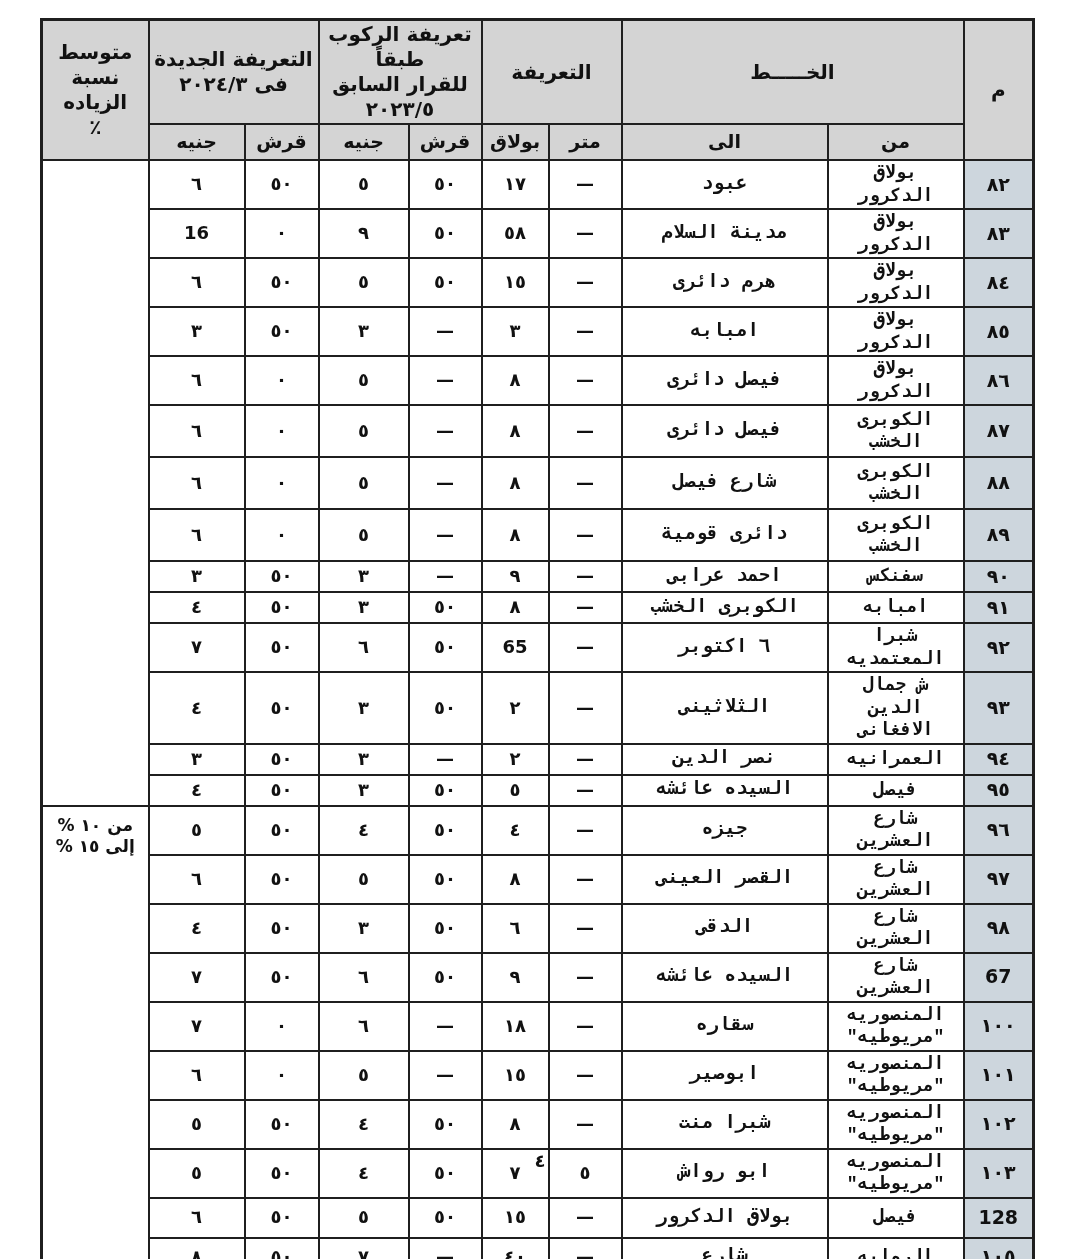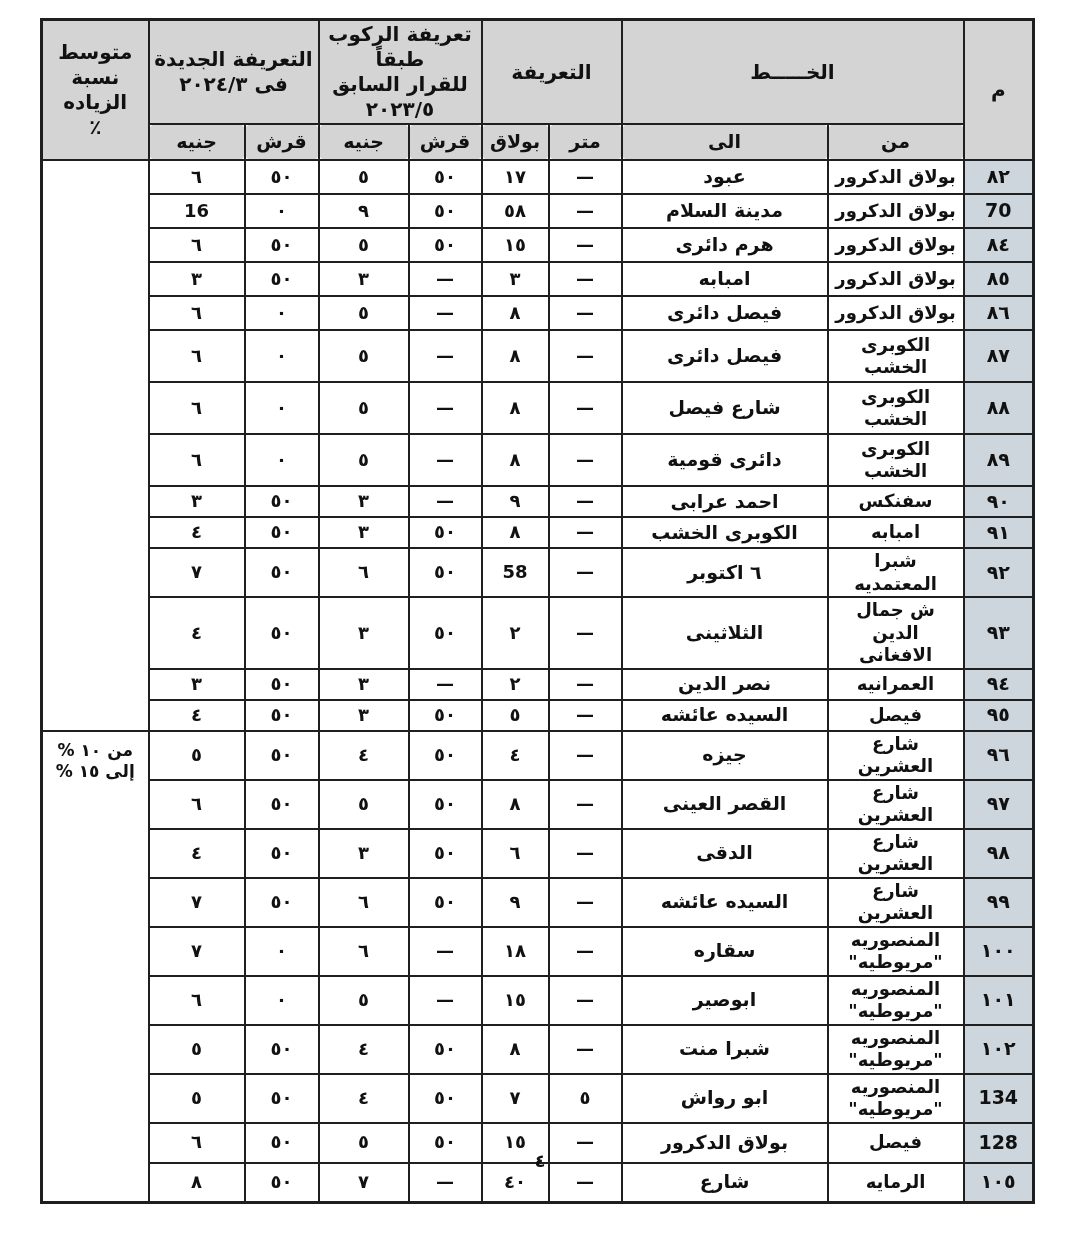--- a/index.html
+++ b/index.html
@@ -30,24 +30,24 @@
     white-space:pre-line;
     line-height:1.25;
     overflow:hidden;
   }
   .fare-table thead th{
     background:#d4d4d4;
     font-size:20px;
   }
   .fare-table tr.h1{height:100px;}
   .fare-table tr.h2{height:36px;}
-  .fare-table tr.h2 th{font-size:19px;border-radius:7px;}
+  .fare-table tr.h2 th{font-size:19px;}
   .fare-table td{font-size:18px;}
   td.c-no{background:#cdd6dd;font-size:19px;margin-left:28px;}
-  td.c-from,td.c-to{font-size:19px;}
+  td.c-from,td.c-to{font-size:19px;font-family:Liberation Mono, monospace;}
   td.c-from{font-size:18px;}
   td.c-avg{
     background:#ffffff;
     vertical-align:top;
     padding-top:8px;
     font-size:17px;
   }
   .pageno{
     position:absolute;
     left:0;right:0;
@@ -108,21 +108,21 @@
           <td class="c-to">عبود</td>
           <td>—</td>
           <td>١٧</td>
           <td>٥٠</td>
           <td>٥</td>
           <td>٥٠</td>
           <td>٦</td>
           <td class="c-avg" rowspan="14"></td>
         </tr>
         <tr style="height: 34px;">
-          <td class="c-no">70</td>
+          <td class="c-no">٨٣</td>
           <td class="c-from">بولاق الدكرور</td>
           <td class="c-to">مدينة السلام</td>
           <td>—</td>
           <td>٥٨</td>
           <td>٥٠</td>
           <td>٩</td>
           <td>٠</td>
           <td>16</td>
         </tr>
         <tr style="height: 34px;">
@@ -214,21 +214,21 @@
           <td>٥٠</td>
           <td>٣</td>
           <td>٥٠</td>
           <td>٤</td>
         </tr>
         <tr style="height: 31px;">
           <td class="c-no">٩٢</td>
           <td class="c-from">شبرا المعتمديه</td>
           <td class="c-to">٦ اكتوبر</td>
           <td>—</td>
-          <td>58</td>
+          <td>65</td>
           <td>٥٠</td>
           <td>٦</td>
           <td>٥٠</td>
           <td>٧</td>
         </tr>
         <tr style="height: 44px;">
           <td class="c-no">٩٣</td>
           <td class="c-from">ش جمال الدين
 الافغانى</td>
           <td class="c-to">الثلاثينى</td>
@@ -290,21 +290,21 @@
           <td class="c-from">شارع العشرين</td>
           <td class="c-to">الدقى</td>
           <td>—</td>
           <td>٦</td>
           <td>٥٠</td>
           <td>٣</td>
           <td>٥٠</td>
           <td>٤</td>
         </tr>
         <tr style="height: 40px;">
-          <td class="c-no">٩٩</td>
+          <td class="c-no">67</td>
           <td class="c-from">شارع العشرين</td>
           <td class="c-to">السيده عائشه</td>
           <td>—</td>
           <td>٩</td>
           <td>٥٠</td>
           <td>٦</td>
           <td>٥٠</td>
           <td>٧</td>
         </tr>
         <tr style="height: 46px;">
@@ -337,21 +337,21 @@
 "مريوطيه"</td>
           <td class="c-to">شبرا منت</td>
           <td>—</td>
           <td>٨</td>
           <td>٥٠</td>
           <td>٤</td>
           <td>٥٠</td>
           <td>٥</td>
         </tr>
         <tr style="height: 46px;">
-          <td class="c-no">134</td>
+          <td class="c-no">١٠٣</td>
           <td class="c-from">المنصوريه
 "مريوطيه"</td>
           <td class="c-to">ابو رواش</td>
           <td>٥</td>
           <td>٧</td>
           <td>٥٠</td>
           <td>٤</td>
           <td>٥٠</td>
           <td>٥</td>
         </tr>

